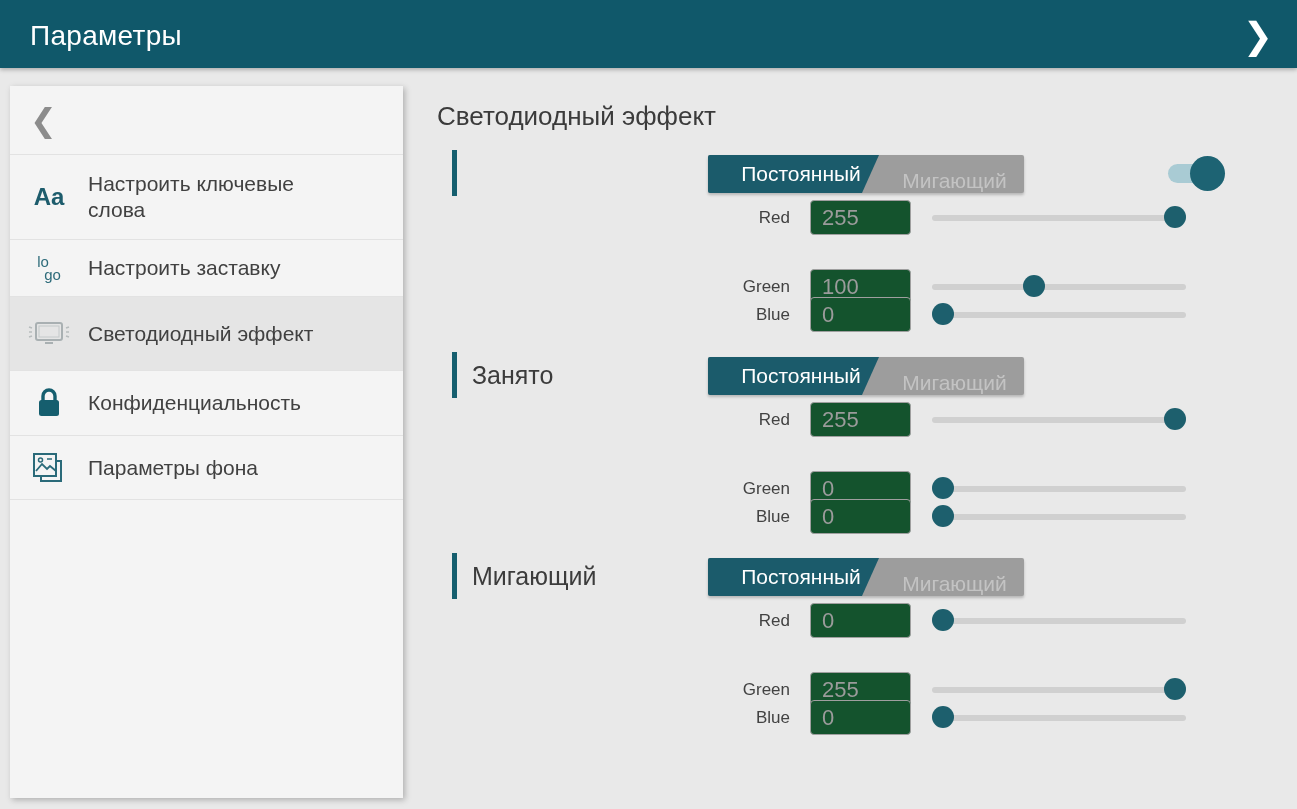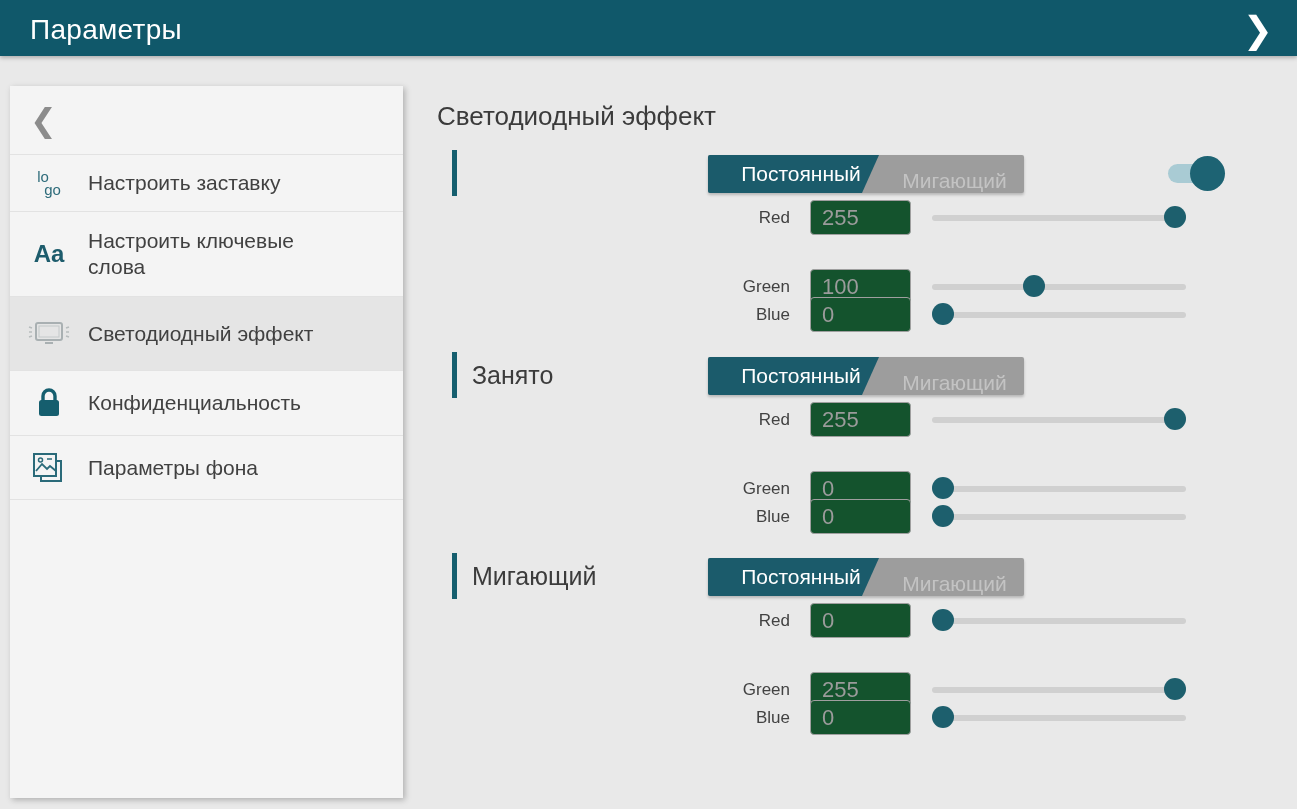--- a/index.html
+++ b/index.html
@@ -7,21 +7,21 @@
   body {
     font-family:"Liberation Sans","DejaVu Sans",sans-serif;
     background:#e9e9e9;
     position:relative;
     overflow:hidden;
     color:#3c3c3c;
   }
 
   
   .header {
-    position:absolute; top:0; left:0; width:1297px; height:56px;
+    position:absolute; top:0; left:0; width:1297px; height:68px;
     background:#10586a;
     display:flex; align-items:center; justify-content:space-between;
     padding:4px 24px 0 30px;
     box-shadow:0 2px 4px rgba(0,0,0,.25);
     z-index:5;
   }
   .header-title { color:#fff; font-size:28px; font-weight:400; letter-spacing:.3px; }
   .header-chevron { color:#fff; font-size:36px; font-weight:bold; line-height:1; cursor:pointer; }
 
   
@@ -122,33 +122,33 @@
 <div class="header">
   <div class="header-title">Параметры</div>
   <div class="header-chevron">❯</div>
 </div>
 
 <div class="sidebar">
   <div class="sidebar-back">
     <span class="back-chevron">❮</span>
   </div>
 
+  <div class="side-item row-h2">
+    <div class="side-icon aa-icon">Aa</div>
+    <div class="side-label">Настроить ключевые слова</div>
+  </div>
+
   <div class="side-item row-h1">
     <div class="side-icon">
       <div class="logo-icon">
         <span>lo</span>
         <span class="go">go</span>
       </div>
     </div>
     <div class="side-label">Настроить заставку</div>
-  </div>
-
-  <div class="side-item row-h2">
-    <div class="side-icon aa-icon">Aa</div>
-    <div class="side-label">Настроить ключевые слова</div>
   </div>
 
   <div class="side-item row-h3 selected">
     <div class="side-icon">
       <svg class="icon-svg" width="44" height="30" viewBox="0 0 44 30">
         <rect x="9" y="4" width="26" height="17" rx="2" fill="none" stroke="#a9b0b2" stroke-width="2"></rect>
         <rect x="12" y="7" width="20" height="11" fill="none" stroke="#c4c9ca" stroke-width="1"></rect>
         <line x1="18" y1="24" x2="26" y2="24" stroke="#a9b0b2" stroke-width="2"></line>
         <line x1="2" y1="8" x2="5" y2="9" stroke="#b7bcbd" stroke-width="1.5"></line>
         <line x1="2" y1="13" x2="5" y2="13" stroke="#b7bcbd" stroke-width="1.5"></line>

